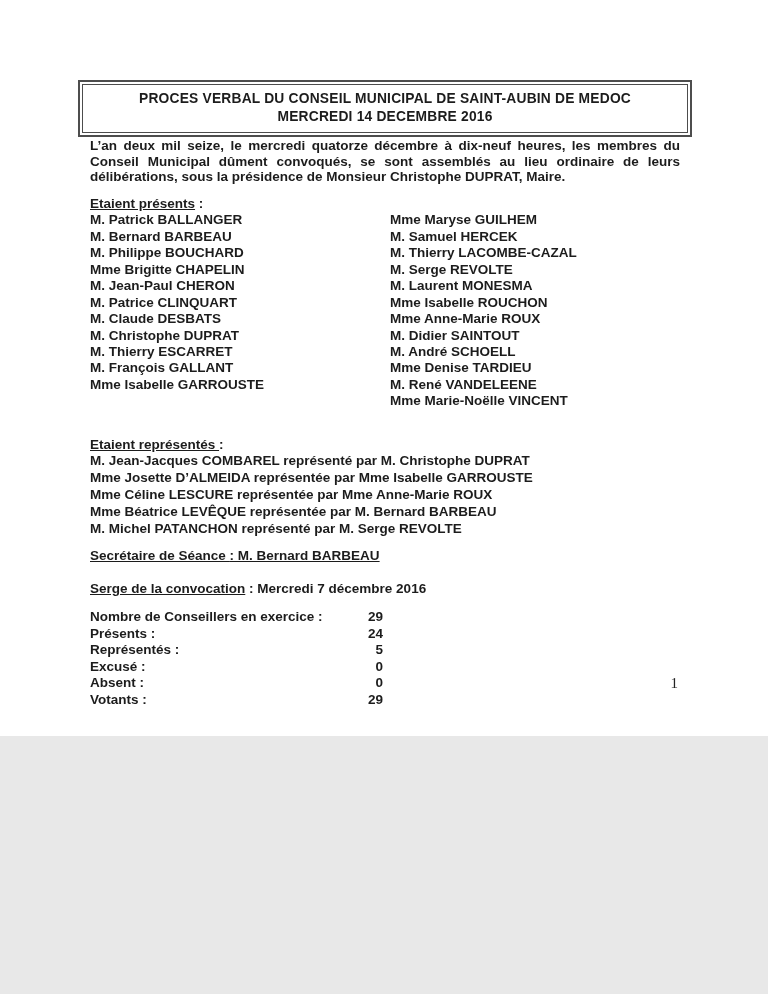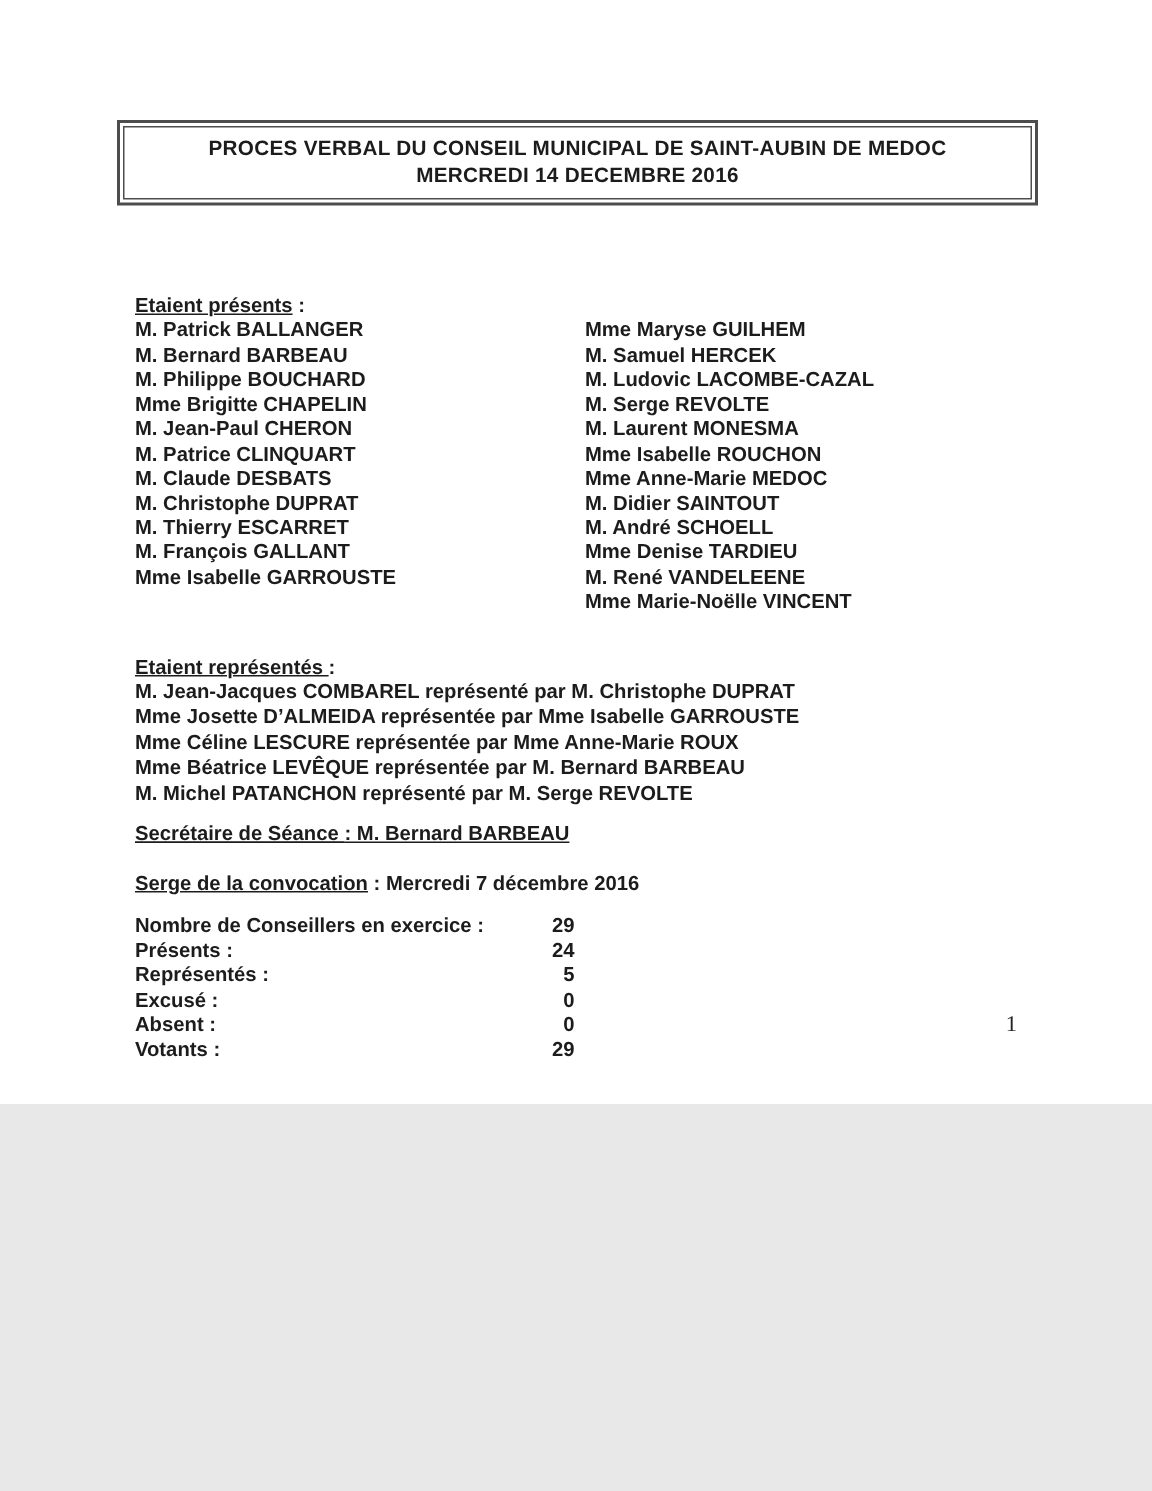--- a/index.html
+++ b/index.html
@@ -74,45 +74,46 @@
 
 <div class="page">
 
   <div class="title-box-outer">
     <div class="title-box-inner">
       <div>PROCES VERBAL DU CONSEIL MUNICIPAL DE SAINT-AUBIN DE MEDOC</div>
       <div>MERCREDI 14 DECEMBRE 2016</div>
     </div>
   </div>
 
+  <p class="intro content">L’an deux mil seize, le mercredi quatorze décembre à dix-neuf heures, les membres du Conseil Municipal dûment convoqués, se sont assemblés au lieu ordinaire de leurs délibérations, sous la présidence de Monsieur Christophe DUPRAT, Maire.</p>
 
   <div class="sec-present content">
     <div class="heading"><span class="u">Etaient présents</span><span> :</span></div>
     <div class="name-cols">
       <div class="name-col">
         <div>M. Patrick BALLANGER</div>
         <div>M. Bernard BARBEAU</div>
         <div>M. Philippe BOUCHARD</div>
         <div>Mme Brigitte CHAPELIN</div>
         <div>M. Jean-Paul CHERON</div>
         <div>M. Patrice CLINQUART</div>
         <div>M. Claude DESBATS</div>
         <div>M. Christophe DUPRAT</div>
         <div>M. Thierry ESCARRET</div>
         <div>M. François GALLANT</div>
         <div>Mme Isabelle GARROUSTE</div>
       </div>
       <div class="name-col right">
         <div>Mme Maryse GUILHEM</div>
         <div>M. Samuel HERCEK</div>
-        <div>M. Ludovic LACOMBE-CAZAL</div>
+        <div>M. Thierry LACOMBE-CAZAL</div>
         <div>M. Serge REVOLTE</div>
         <div>M. Laurent MONESMA</div>
         <div>Mme Isabelle ROUCHON</div>
-        <div>Mme Anne-Marie MEDOC</div>
+        <div>Mme Anne-Marie ROUX</div>
         <div>M. Didier SAINTOUT</div>
         <div>M. André SCHOELL</div>
         <div>Mme Denise TARDIEU</div>
         <div>M. René VANDELEENE</div>
         <div>Mme Marie-Noëlle VINCENT</div>
       </div>
     </div>
   </div>
 
   <div class="sec-represented content">

